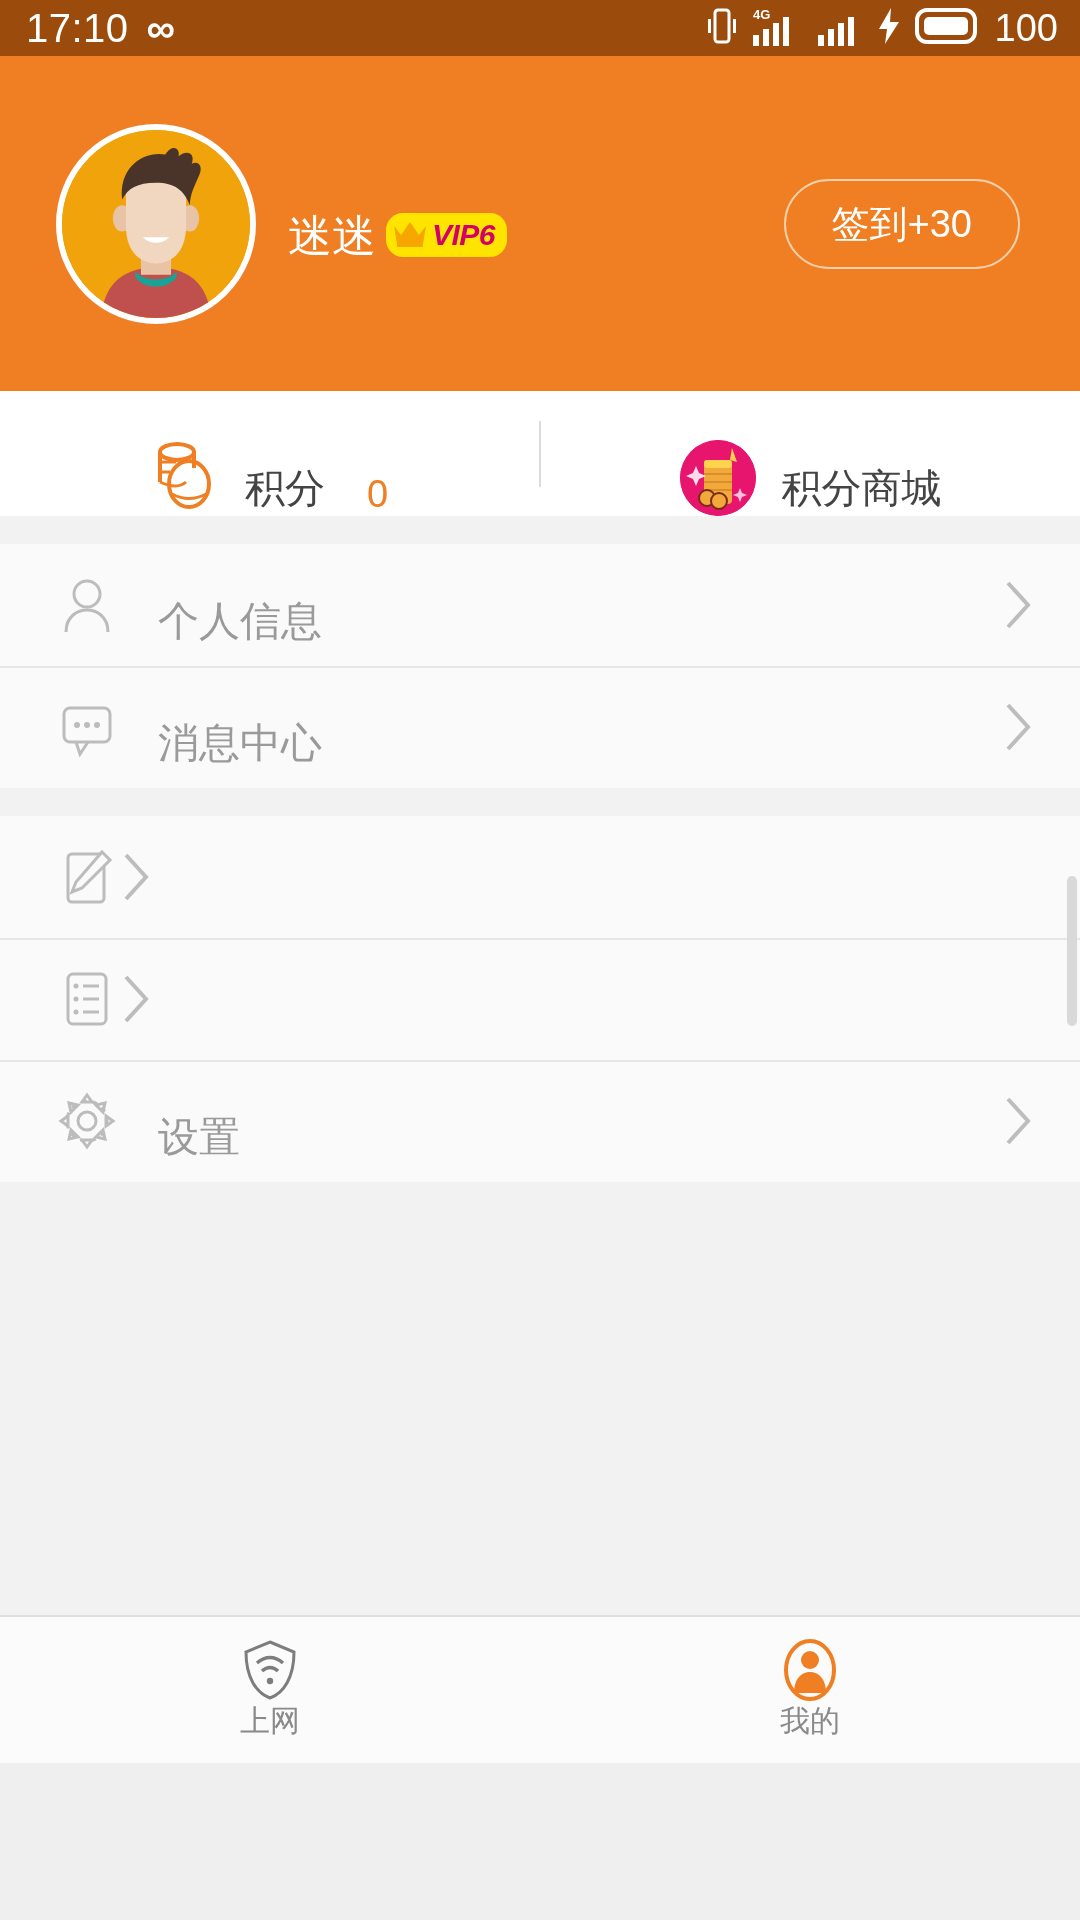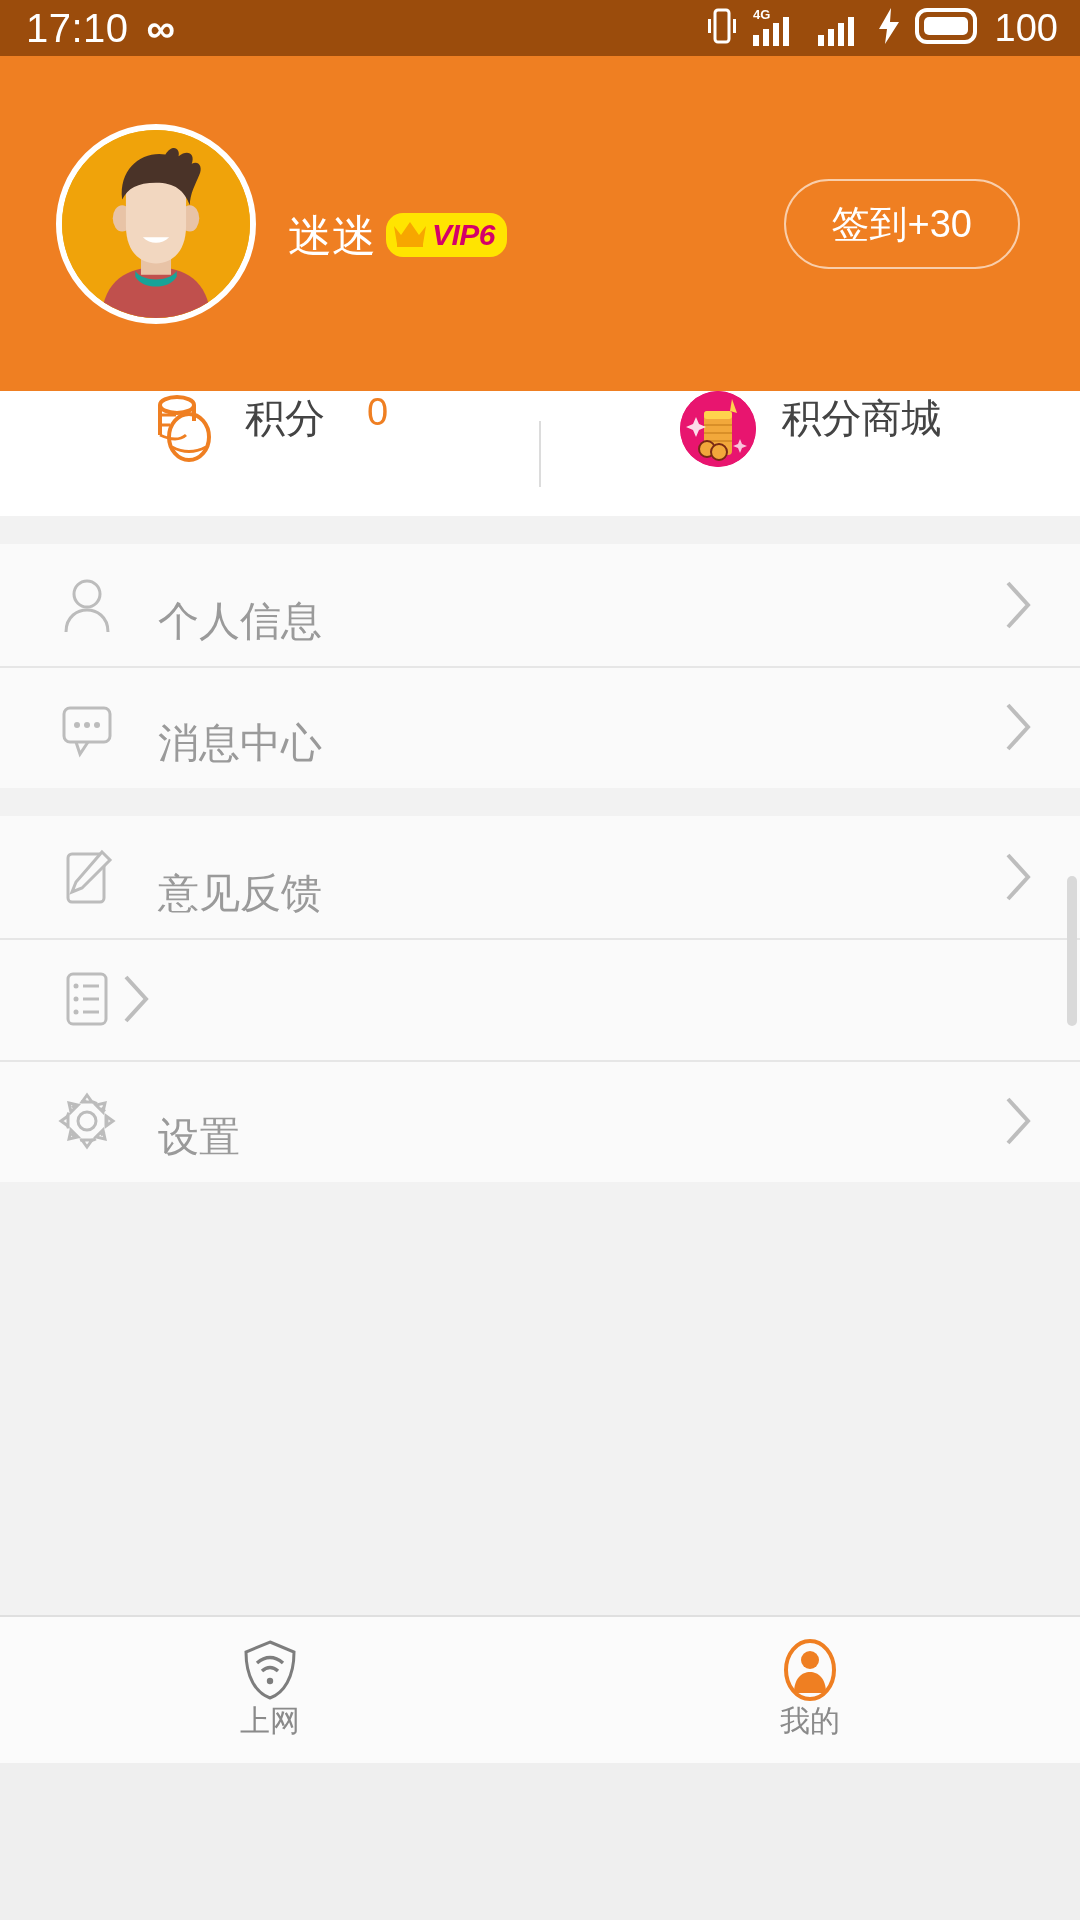--- a/index.html
+++ b/index.html
@@ -106,21 +106,21 @@
     height: 125px;
     background: #ffffff;
     display: flex;
     align-items: center;
     flex: 0 0 auto;
     position: relative;
   }
   .points-cell {
     flex: 1 1 0;
     display: flex;
-    align-items: flex-start;
+    align-items: flex-end;
     justify-content: center;
     gap: 26px;
     height: 100%;
   }
   .points-label {
     font-size: 40px;
     color: #444444;
   }
   .points-value {
     font-size: 38px;
@@ -373,21 +373,20 @@
 
     <div class="menu-group">
 
       <div class="menu-item">
         <span class="mi-icon">
           <svg width="62" height="62" viewBox="0 0 62 62">
               <rect x="12" y="8" width="36" height="48" rx="4" fill="none" stroke="#bcbcbc" stroke-width="3"></rect>
               <path d="M46 6 L54 14 L26 42 L16 46 L20 36 Z" fill="#fafafa" stroke="#bcbcbc" stroke-width="3"></path>
             </svg>
         </span>
-        <span class="mi-label">意见反馈</span>
         <span class="chev">
           <svg width="34" height="56" viewBox="0 0 34 56">
               <polyline points="8,6 28,28 8,50" fill="none" stroke="#bdbdbd" stroke-width="4"></polyline>
             </svg>
         </span>
       </div>
 
       <div class="menu-item">
         <span class="mi-icon">
           <svg width="62" height="62" viewBox="0 0 62 62">

